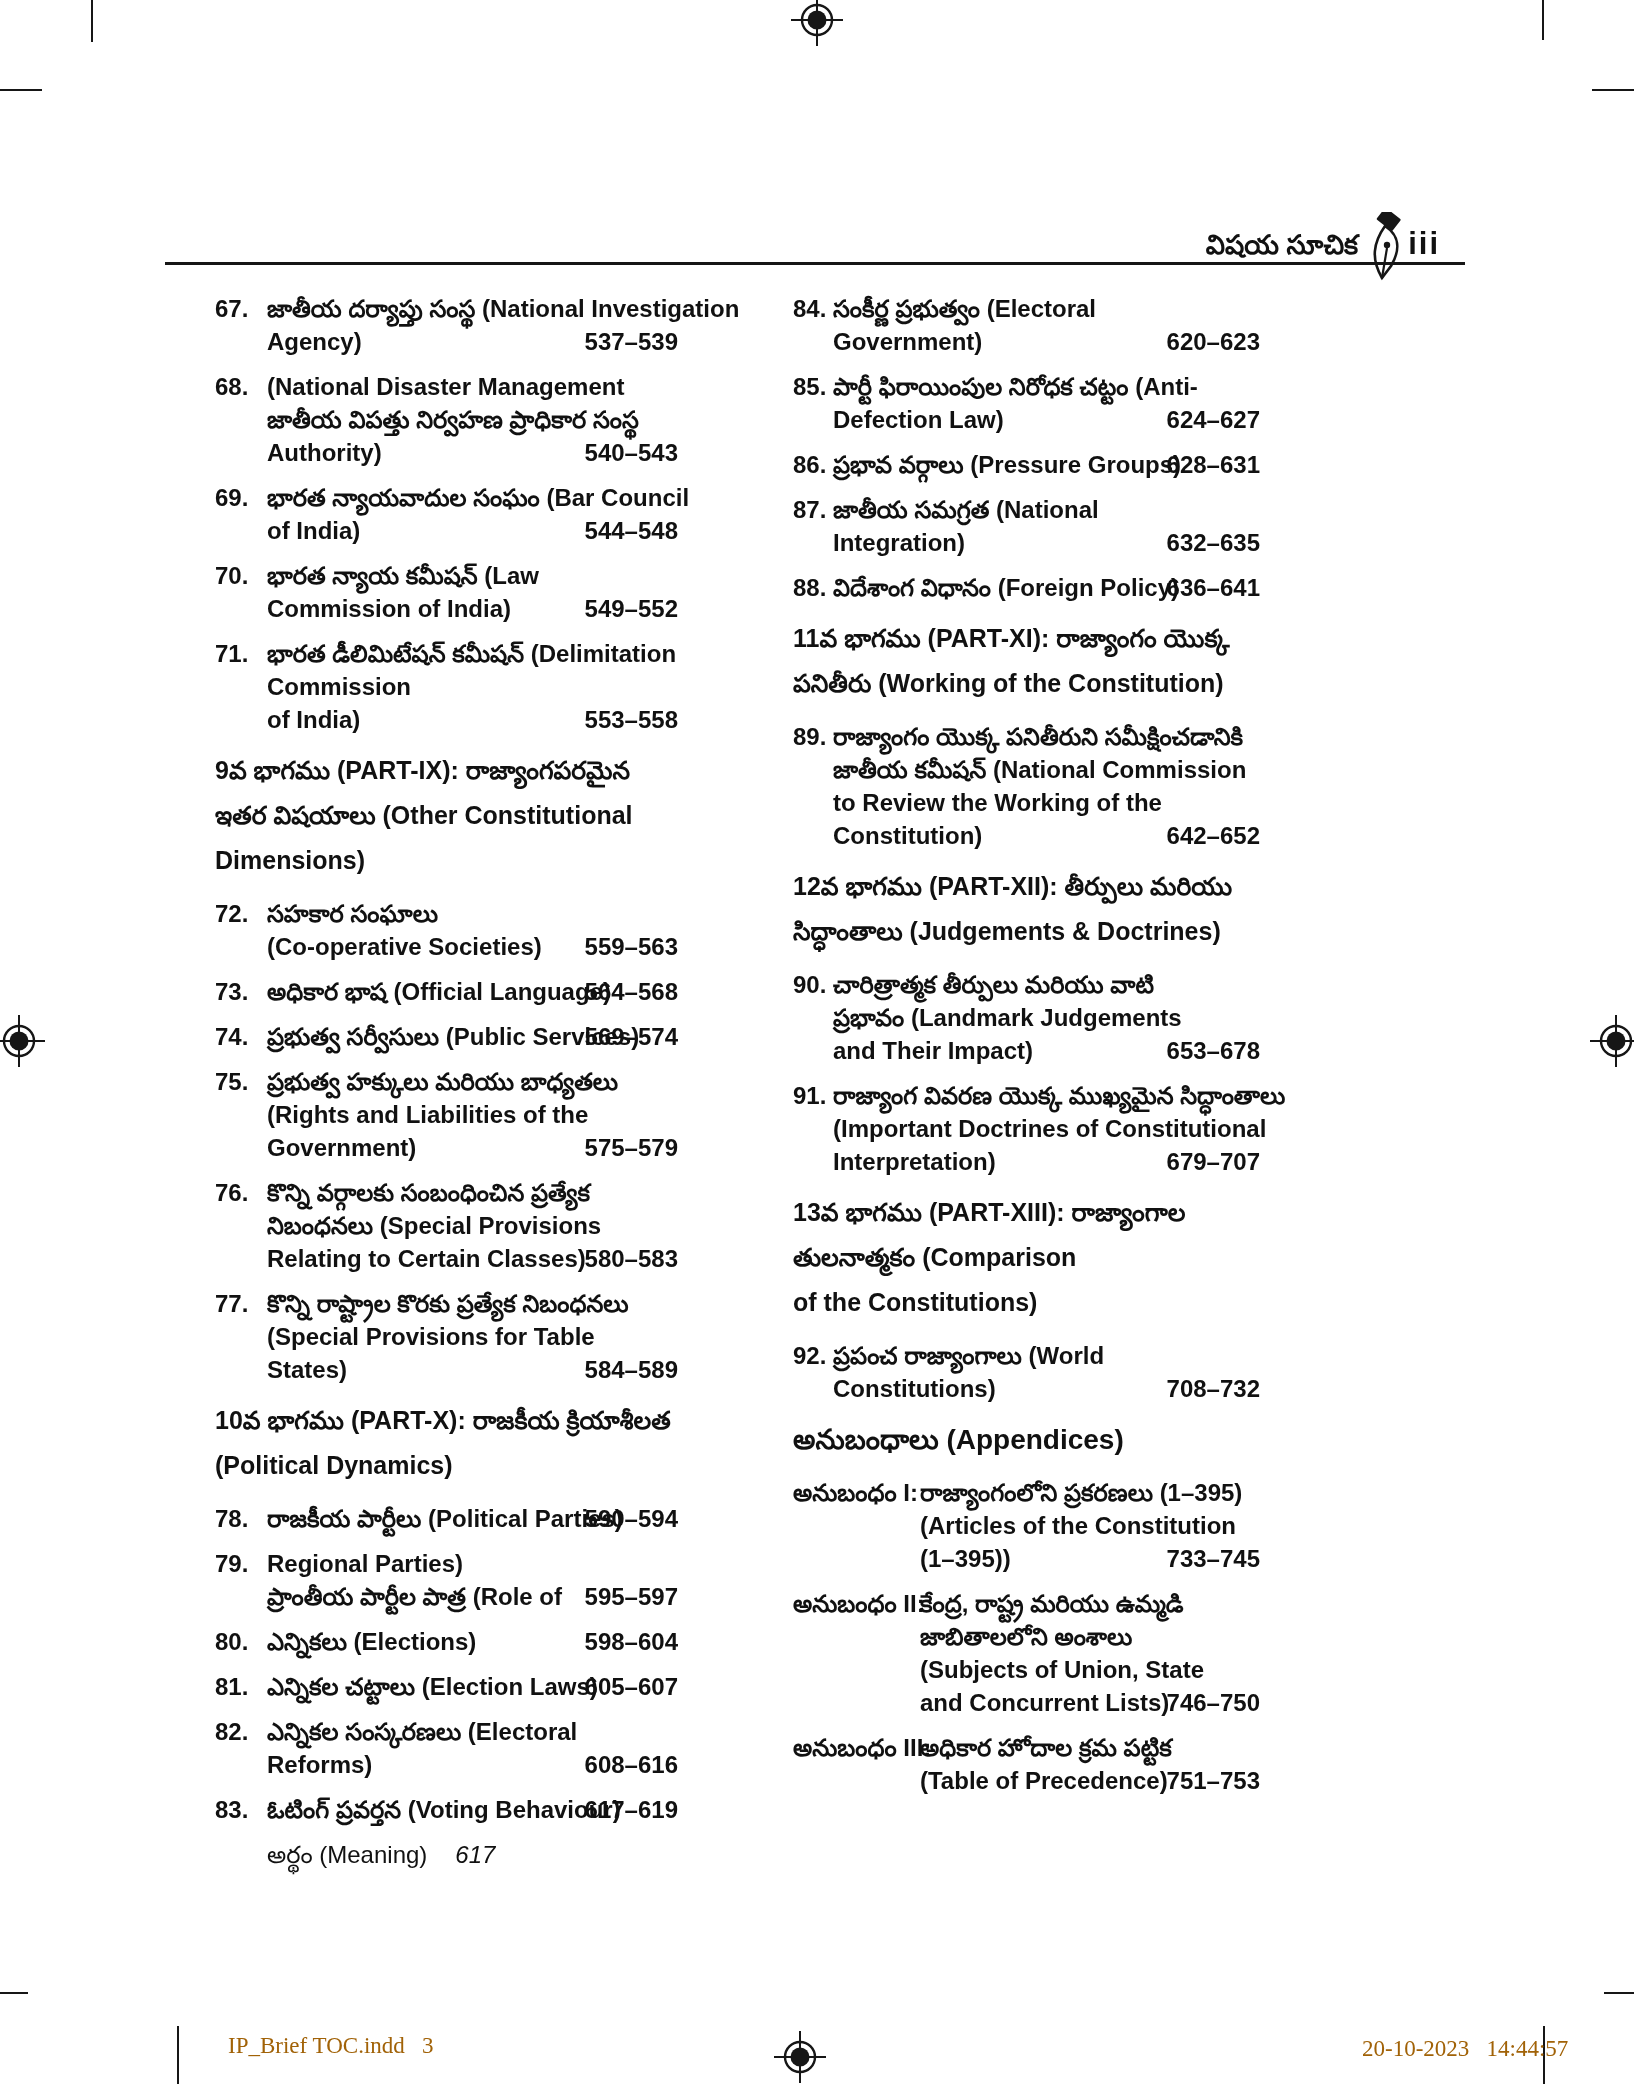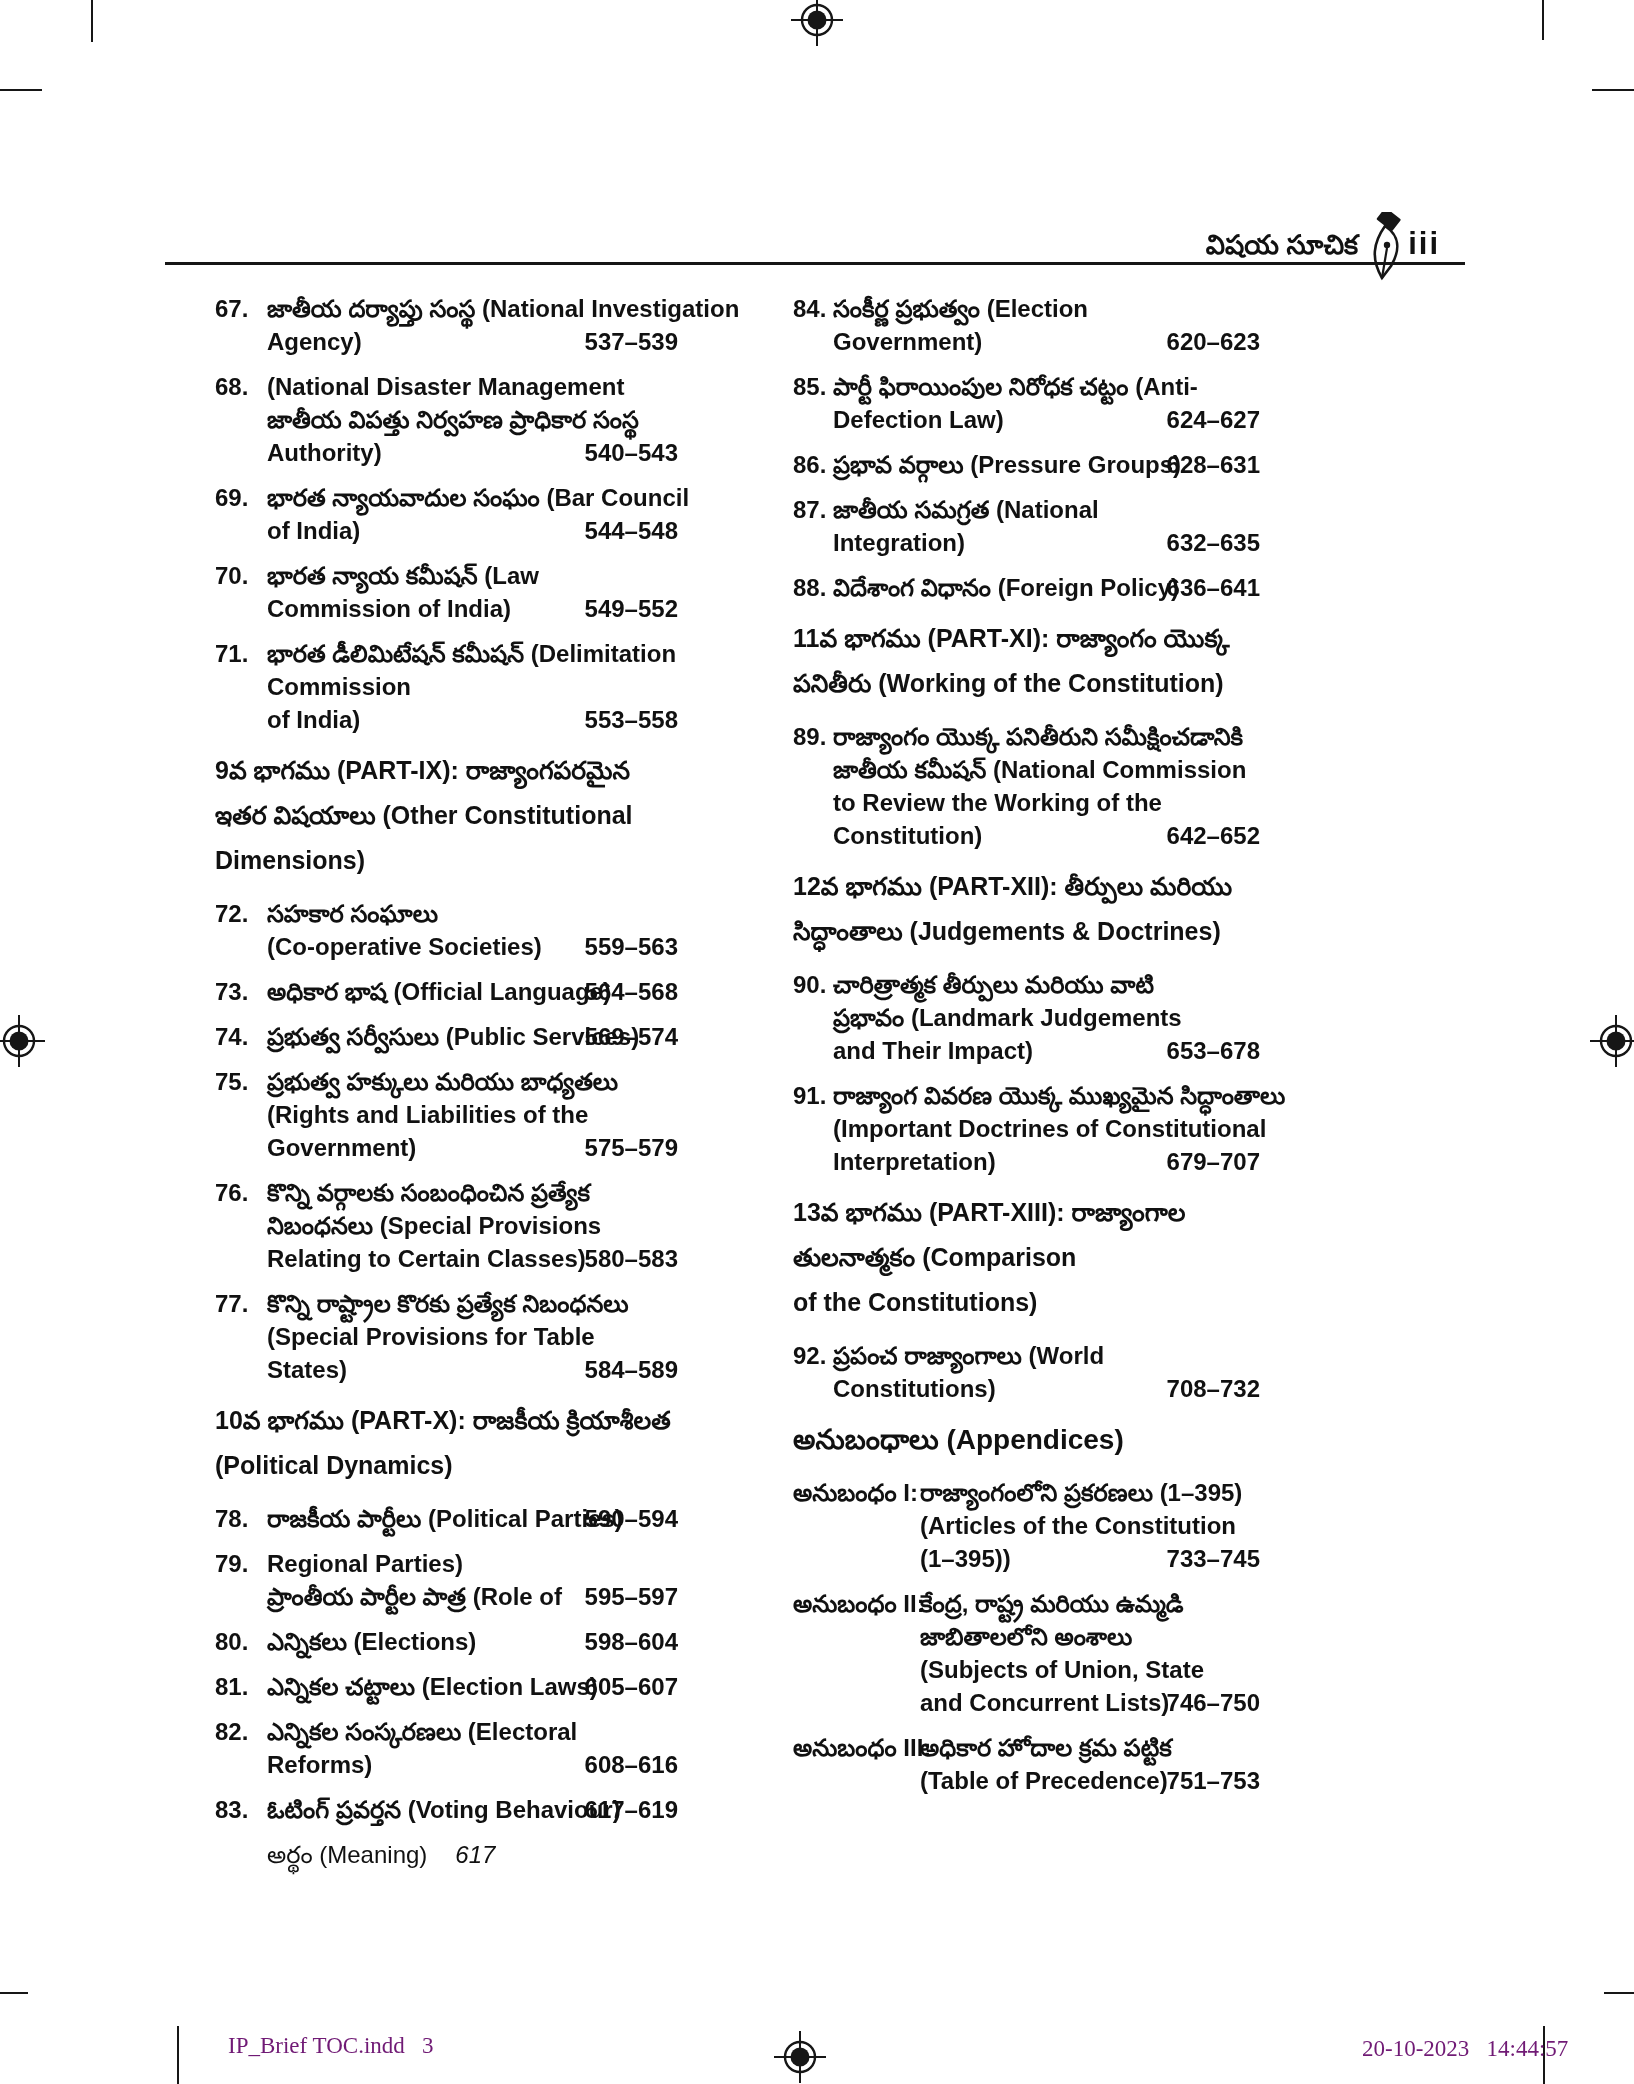--- a/index.html
+++ b/index.html
@@ -30,21 +30,21 @@
   .col-left .entry-pages{width:463px;}
   .col-right .entry-pages{width:467px;}
   .part-heading{font-size:25px; font-weight:bold; line-height:45px; margin:8px 0 14px;}
   .heading-line{white-space:nowrap;}
   .appendix-heading{font-size:28px; font-weight:bold; line-height:45px; margin:8px 0 14px; white-space:nowrap;}
   .appendix-label{position:absolute; left:0; top:0; white-space:nowrap;}
   .appendix-body{margin-left:127px !important;}
   .sub-entry{font-size:24px; font-weight:400; line-height:33px; margin-left:52px; margin-bottom:12px; white-space:nowrap;}
   .sub-pages{font-style:italic; margin-left:28px;}
   
-  .footer-text{position:absolute; font-family:"Liberation Serif", serif; font-size:23px; color:#701a75; white-space:pre;}
+  .footer-text{position:absolute; font-family:"Liberation Serif", serif; font-size:23px; color:#a16207; white-space:pre;}
   .footer-left{left:228px; top:2033px;}
   .footer-right{left:1362px; top:2036px;}
   .fold-bar{position:absolute; width:2px; height:58px; top:2026px; background:#161616;}
 </style>
 </head>
 <body>
 
 <div class="page">
 
   <div class="mark" style="left:91px; top:0; width:2px; height:42px;"></div>
@@ -237,21 +237,21 @@
           <div class="entry-line">ఓటింగ్ ప్రవర్తన (Voting Behaviour)</div>
         </div>
         <span class="entry-pages">617–619</span>
       </div>
       <div class="sub-entry"><span class="sub-text">అర్థం (Meaning)</span><span class="sub-pages">617</span></div>
     </div>
   <div class="col col-right">
       <div class="entry">
         <span class="entry-num">84.</span>
         <div class="entry-body">
-          <div class="entry-line">సంకీర్ణ ప్రభుత్వం (Election</div>
+          <div class="entry-line">సంకీర్ణ ప్రభుత్వం (Electoral</div>
           <div class="entry-line">Government)</div>
         </div>
         <span class="entry-pages">620–623</span>
       </div>
       <div class="entry">
         <span class="entry-num">85.</span>
         <div class="entry-body">
           <div class="entry-line">పార్టీ ఫిరాయింపుల నిరోధక చట్టం (Anti-</div>
           <div class="entry-line">Defection Law)</div>
         </div>

